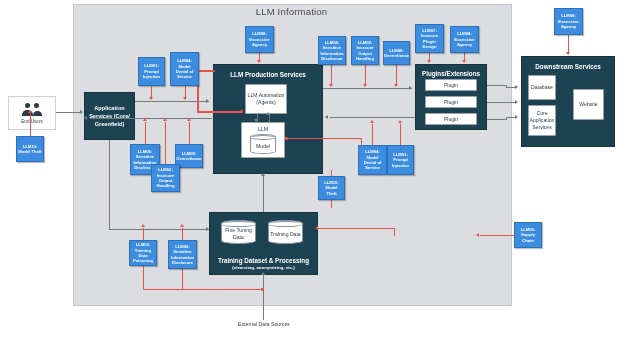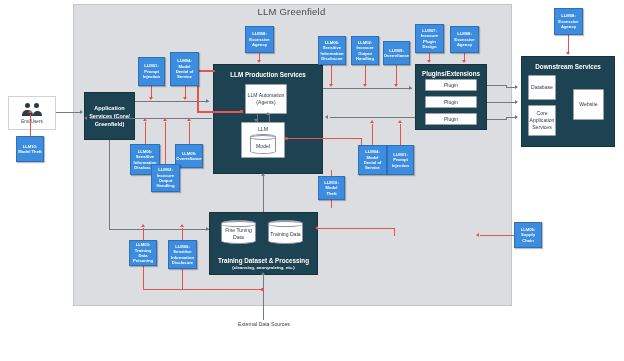--- a/index.html
+++ b/index.html
@@ -57,21 +57,21 @@
   .ubody{position:absolute;background:#2b3b47;border-radius:5px 5px 0 0;}
 
   .caption{position:absolute;text-align:center;font-size:5.2px;color:#3b4249;line-height:1.35;}
 </style>
 </head>
 <body>
 
 <div id="canvas">
 
   <div class="app-region" style="left:73px;top:4px;width:437px;height:300px;"></div>
-  <div class="app-title" style="left:73px;top:6px;width:437px;text-align:center;">LLM Greenfield</div>
+  <div class="app-title" style="left:73px;top:6px;width:437px;text-align:center;">LLM Information</div>
 
   <div class="users" style="left:8px;top:96px;width:48px;height:34px;">
     <div class="uhead" style="left:16px;top:6px;width:5px;height:5px;"></div>
     <div class="uhead" style="left:25px;top:6px;width:5px;height:5px;"></div>
     <div class="ubody" style="left:13px;top:13px;width:11px;height:6px;"></div>
     <div class="ubody" style="left:24px;top:14px;width:9px;height:5px;"></div>
     <div class="users-label" style="top:22px;">End Users</div>
   </div>
 
   <div class="ln" style="left:56px;top:112px;width:26px;height:0.8px;"></div>

